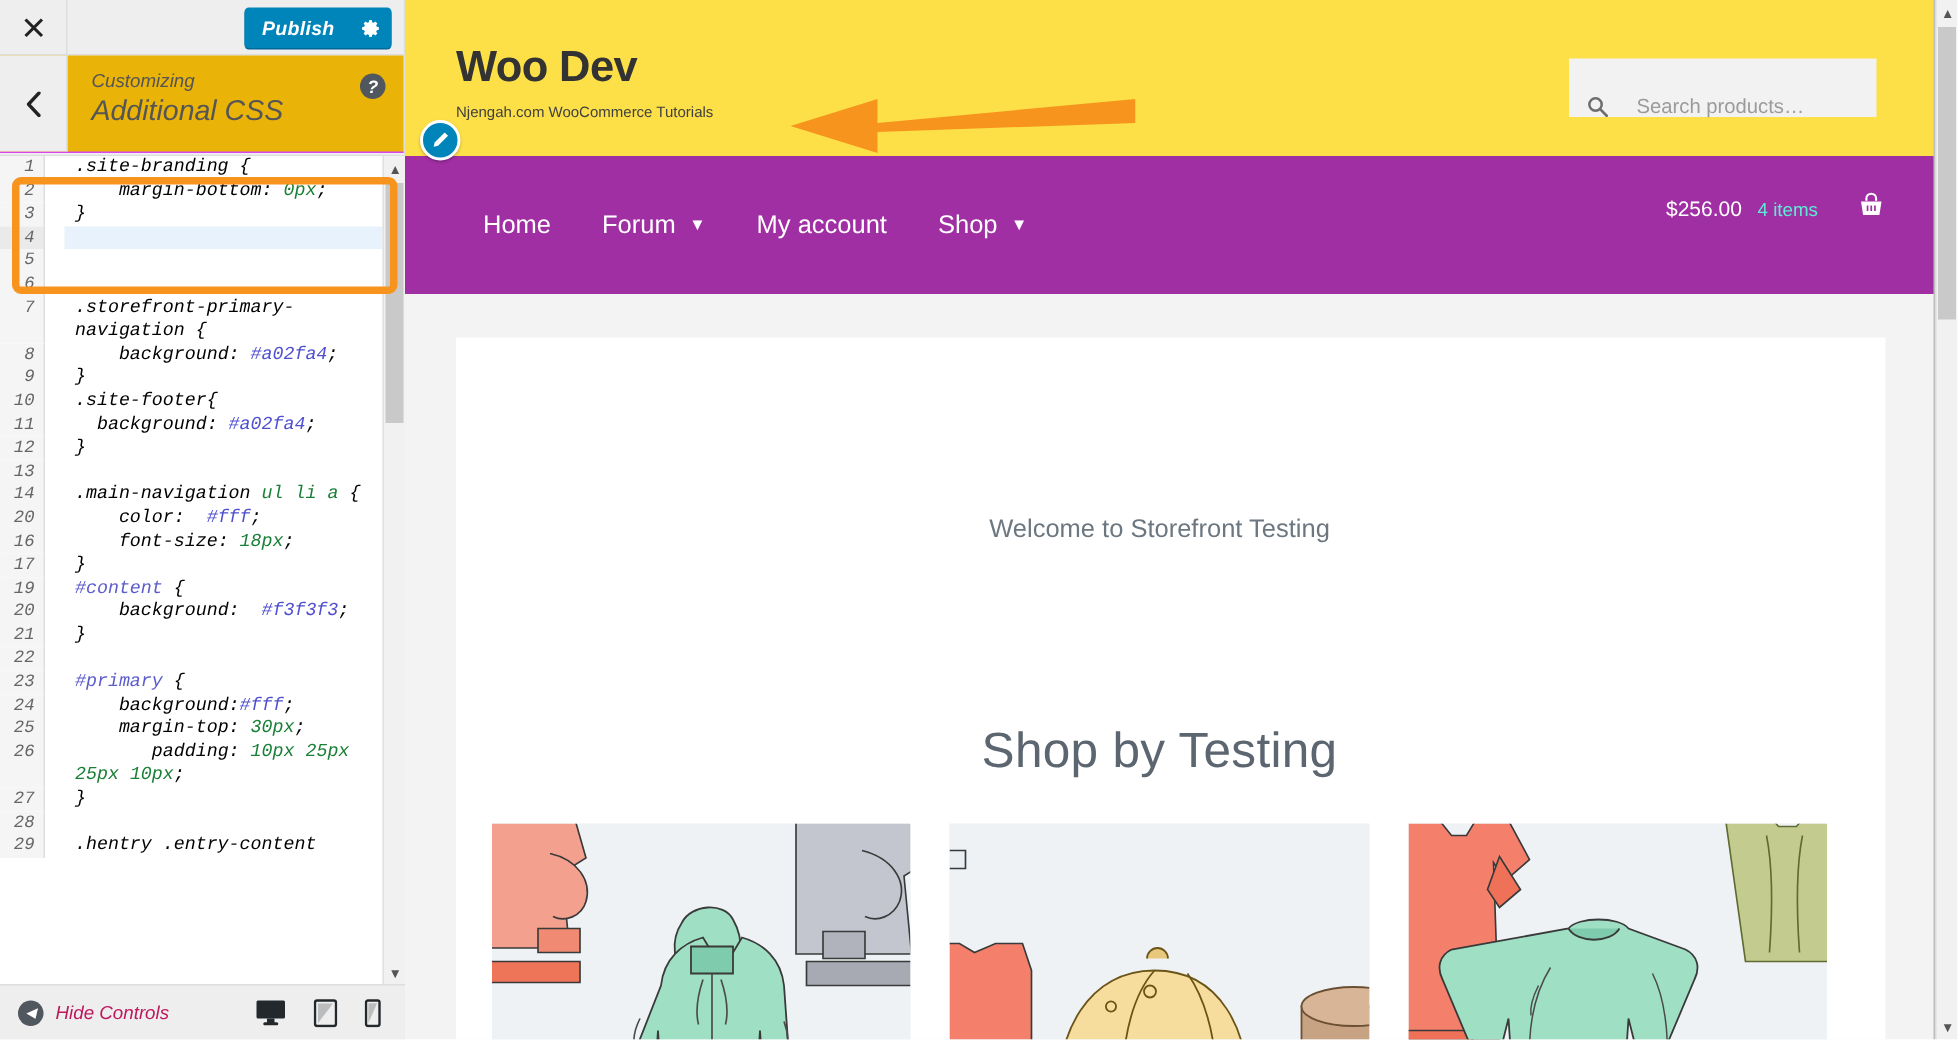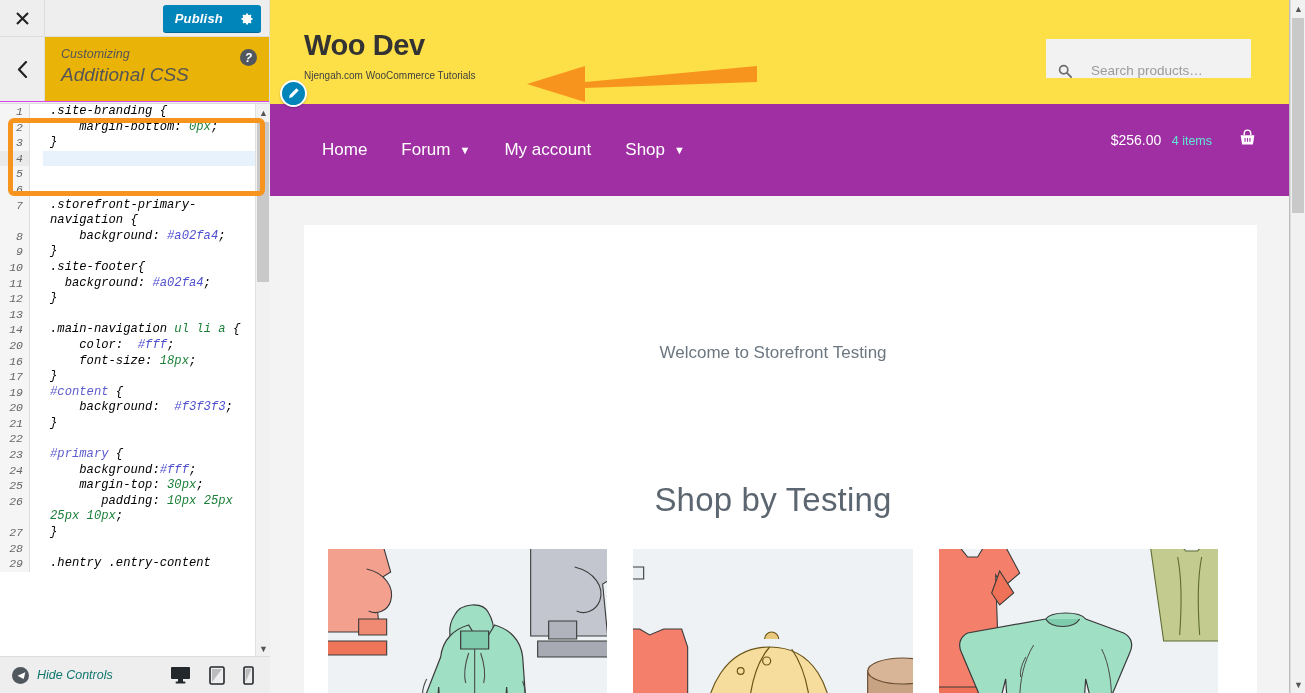--- a/index.html
+++ b/index.html
@@ -167,21 +167,21 @@
   .hide-ctrl {
     display:flex; align-items:center; gap: 8px;
     padding-left: 12px; cursor: pointer; flex: 1;
   }
   .hide-ctrl .circ {
     width: 17px; height: 17px; border-radius: 50%;
     background: #50575e; color: #fff;
     display:flex; align-items:center; justify-content:center;
     font-size: 9px;
   }
-  .hide-ctrl span.lbl { font-size: 12.5px; color: #0f766e; }
+  .hide-ctrl span.lbl { font-size: 12.5px; color: #be185d; }
   .devices { display:flex; align-items:center; gap: 18px; padding-right: 16px; }
   .devices .dev { cursor:pointer; display:flex; align-items:center; justify-content:center; }
 
   
   .preview {
     position: absolute; left: 270px; top: 0;
     width: 1021px; height: 693px;
     background: #ffffff;
     overflow: hidden;
   }

